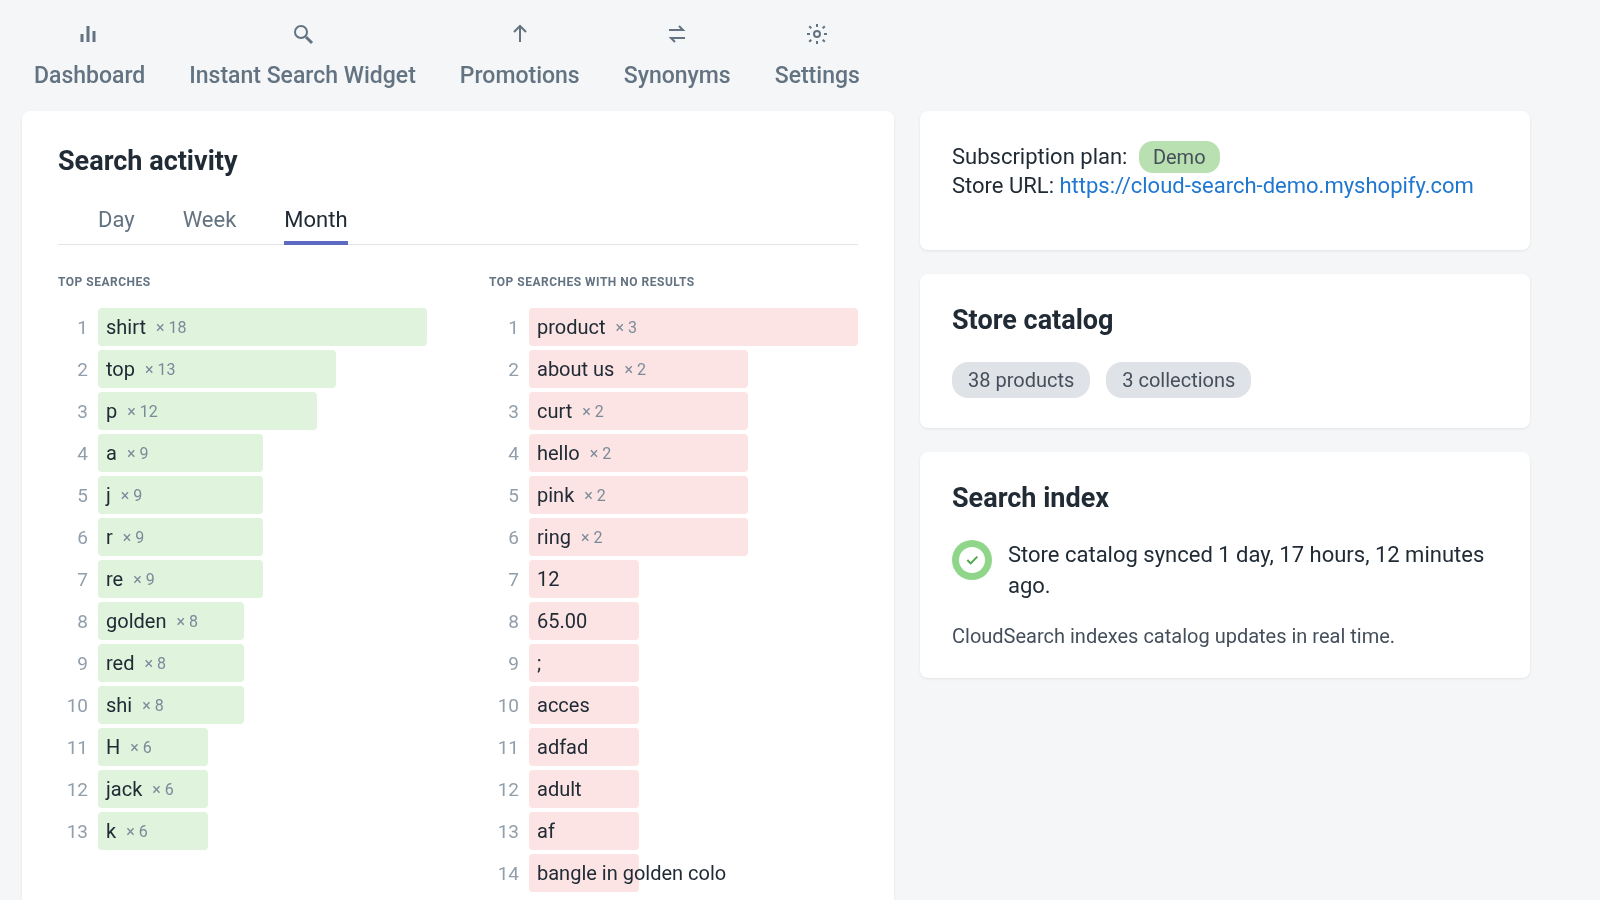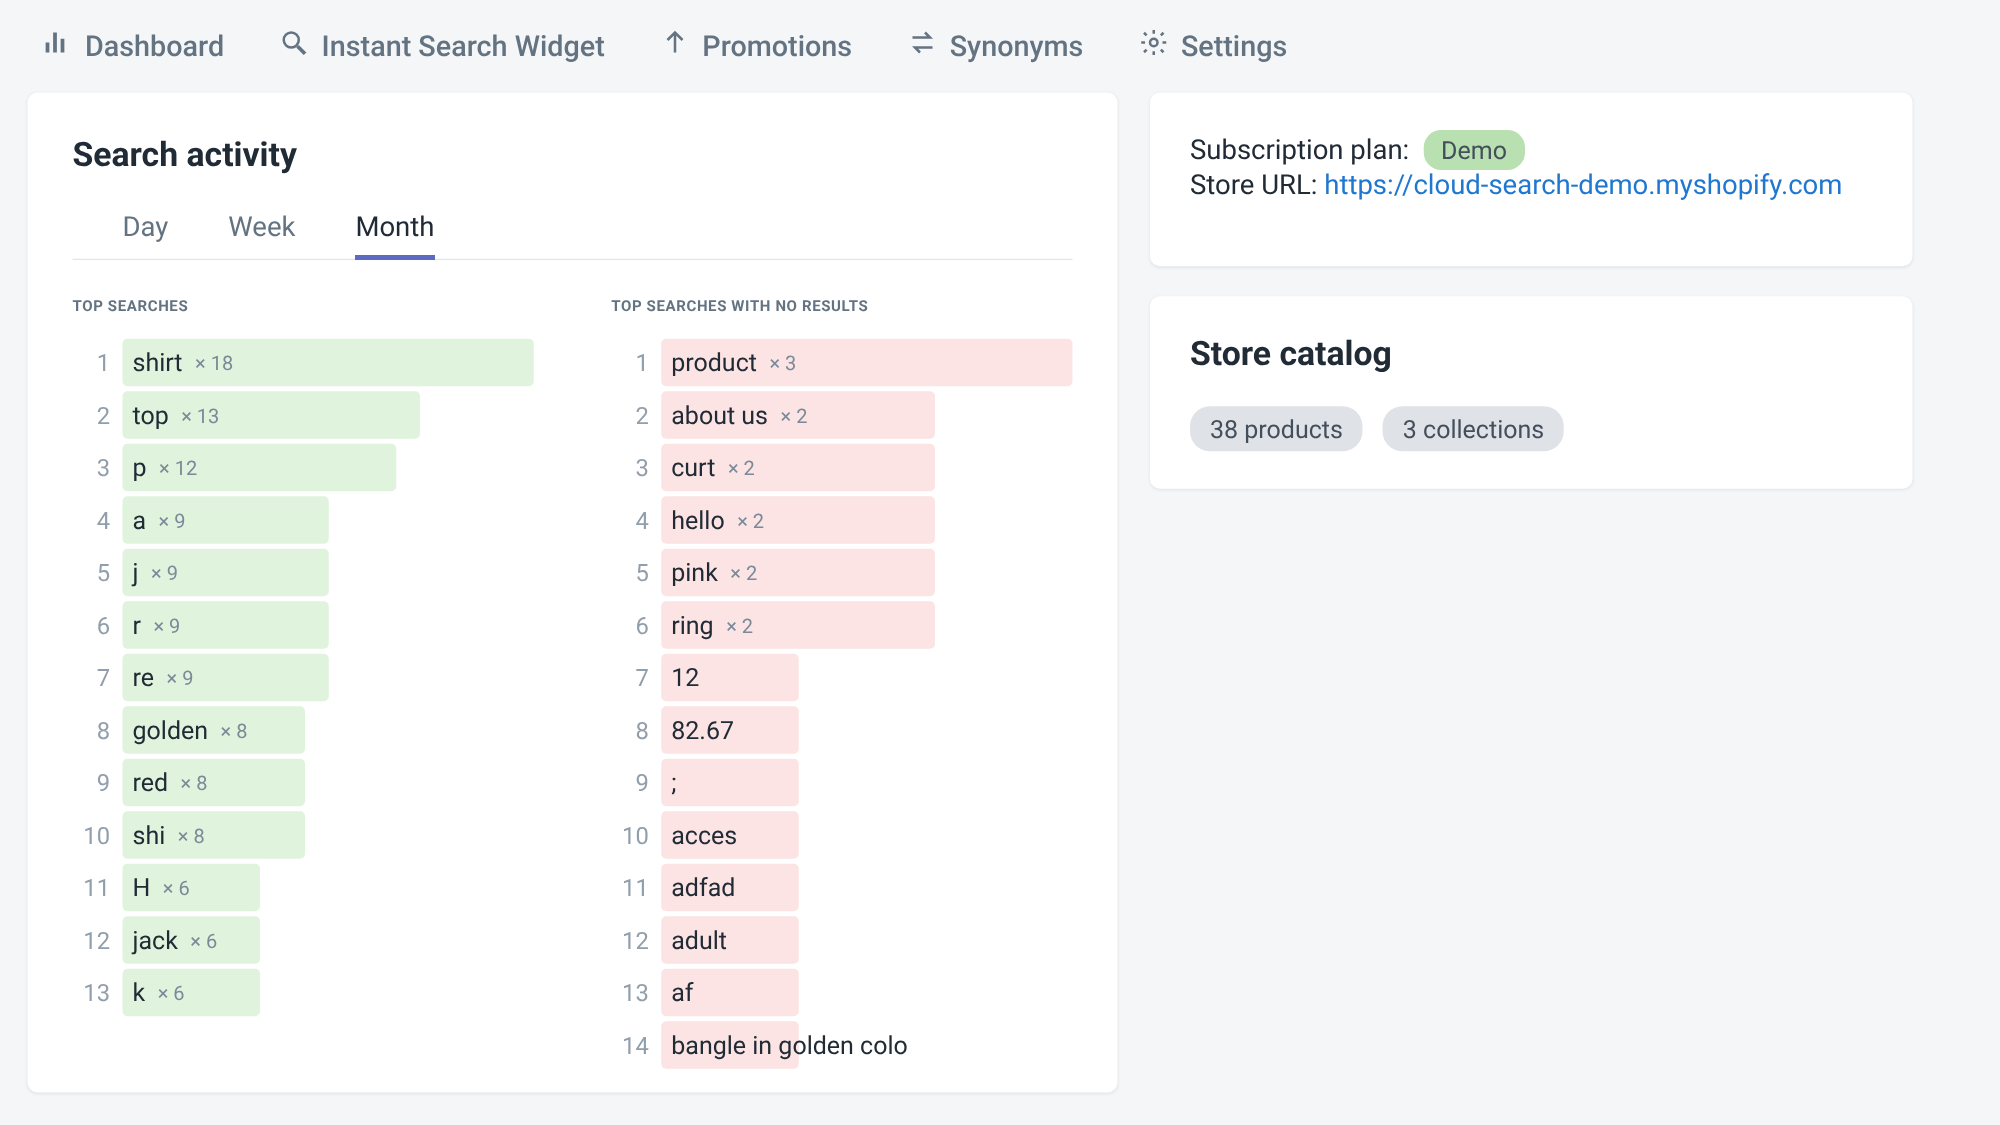--- a/index.html
+++ b/index.html
@@ -1,18 +1,18 @@
 <!DOCTYPE html>
 <html><head>
 <meta charset="utf-8">
 <style>
 * { box-sizing: border-box; margin: 0; padding: 0; }
 body { font-family: -apple-system, BlinkMacSystemFont, "Segoe UI", Roboto, Helvetica, Arial, sans-serif; background: #f4f6f8; color: #212b36; width: 1600px; height: 900px; overflow: hidden; }
 .nav { display: flex; gap: 44px; padding: 22px 34px; align-items: center; }
-.nav-item { display: flex; align-items: center; gap: 10px; color: #637381; font-size: 23px; font-weight: 500; cursor: pointer; }
+.nav-item { display: flex; align-items: center; gap: 10px; color: #637381; font-size: 23px; font-weight: 500; cursor: pointer; flex-direction: column; }
 .nav-item svg { width: 24px; height: 24px; fill: none; stroke: #637381; stroke-width: 2; }
 .main { display: flex; gap: 26px; padding: 0 22px 22px 22px; }
 .left-card { background: #fff; border-radius: 8px; box-shadow: 0 1px 3px rgba(0,0,0,0.08); padding: 34px 36px; width: 872px; height: 800px; overflow: hidden; }
 .right-col { display: flex; flex-direction: column; gap: 24px; width: 610px; }
 .card { background: #fff; border-radius: 8px; box-shadow: 0 1px 3px rgba(0,0,0,0.08); padding: 30px 32px; }
 h2 { font-size: 27px; font-weight: 700; color: #212b36; margin-bottom: 26px; }
 .tabs { display: flex; gap: 48px; border-bottom: 1px solid #e1e5ea; margin-top: 30px; margin-bottom: 30px; padding-left: 40px; }
 .tab { font-size: 22px; color: #637381; padding-bottom: 12px; cursor: pointer; position: relative; }
 .tab.active { color: #212b36; }
 .tab.active::after { content:""; position:absolute; left:0; right:0; bottom:-1px; height:4px; background:#5c6ac4; }
@@ -300,21 +300,21 @@
                 <div class="bar-label">
                   <span class="term">12</span>
                 </div>
               </div>
             </div>
             <div class="row">
               <div class="rank">8</div>
               <div class="bar-wrap">
                 <div class="bar pink" style="width: 33.3333%;"></div>
                 <div class="bar-label">
-                  <span class="term">82.67</span>
+                  <span class="term">65.00</span>
                 </div>
               </div>
             </div>
             <div class="row">
               <div class="rank">9</div>
               <div class="bar-wrap">
                 <div class="bar pink" style="width: 33.3333%;"></div>
                 <div class="bar-label">
                   <span class="term">;</span>
                 </div>
@@ -380,14 +380,28 @@
         <span>Store URL: </span><a href="#">https://cloud-search-demo.myshopify.com</a>
       </div>
     </div>
 
     <div class="card">
       <h2>Store catalog</h2>
       <span class="pill">38 products</span>
       <span class="pill">3 collections</span>
     </div>
 
+    <div class="card">
+      <h2>Search index</h2>
+      <div class="sync-row">
+        <div class="check-badge">
+          <div class="check-badge-inner">
+            <svg width="16" height="16" viewBox="0 0 24 24">
+                <path d="M5 12l5 5L20 7" fill="none" stroke="#4fa84b" stroke-width="3"></path>
+              </svg>
+          </div>
+        </div>
+        <div class="sync-text">Store catalog synced 1 day, 17 hours, 12 minutes ago.</div>
+      </div>
+      <div class="sub-text">CloudSearch indexes catalog updates in real time.</div>
+    </div>
   </div>
 </div>
 
 </body></html>

